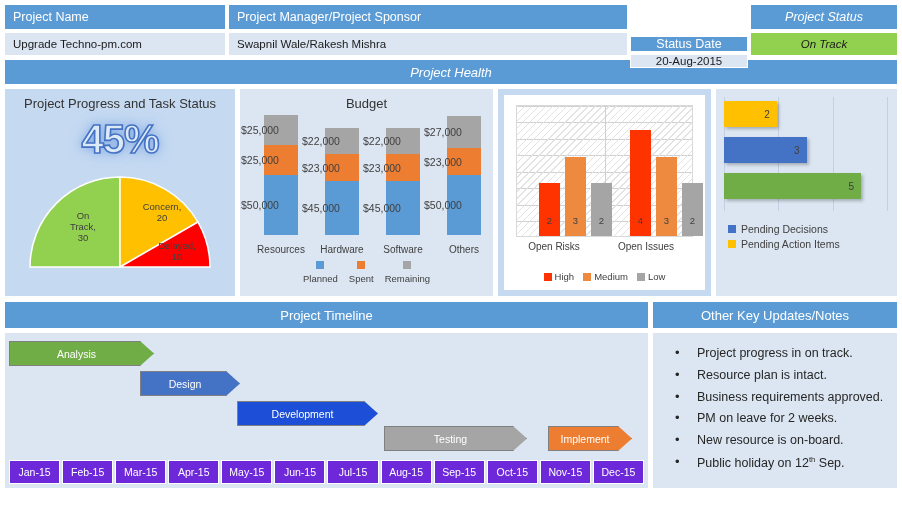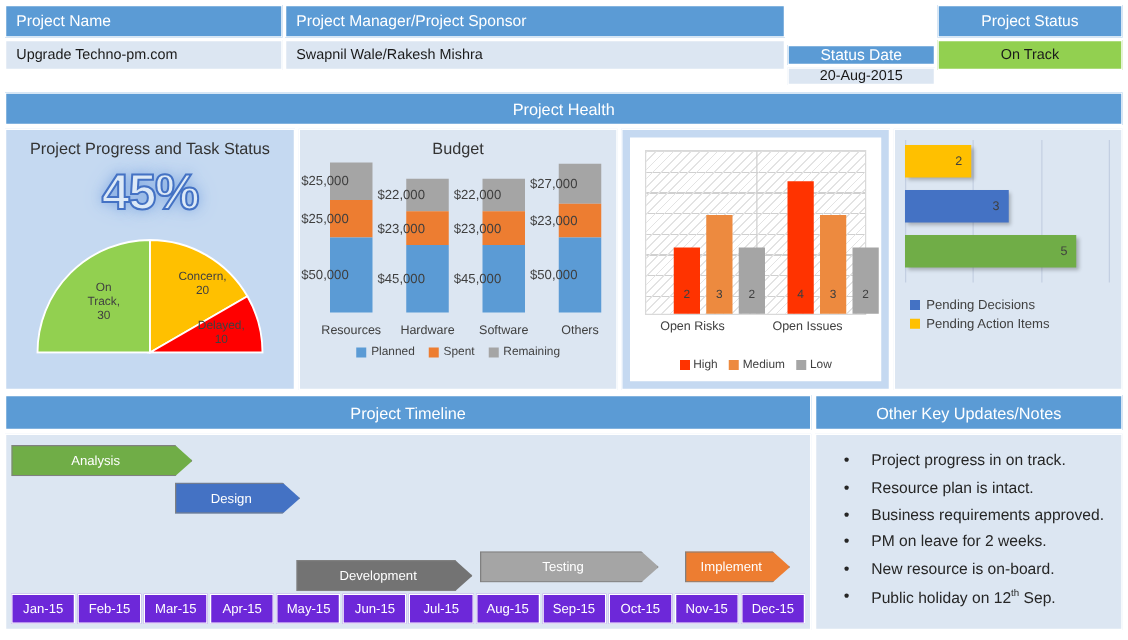--- a/index.html
+++ b/index.html
@@ -15,21 +15,21 @@
     background: #ffffff;
     padding: 4px;
   }
 
   
   .info-table { display: flex; width: 894px; height: 52px; gap: 2px; }
   .info-col { display: flex; flex-direction: column; gap: 2px; }
   .c-name  { width: 222px; }
   .c-mgr   { width: 400px; }
   .c-date  { width: 118px; margin-top: 32px; }
-  .c-stat  { width: 148px; }
+  .c-stat  { width: 148px; font-style: italic; }
   .hdr-cell {
     height: 26px; background: #5b9bd5; color: #ffffff;
     font-size: 12.5px; display: flex; align-items: center;
     padding: 0 8px; border: 1px solid #ffffff;
   }
   .hdr-cell.ctr { justify-content: center; }
   .val-cell {
     height: 24px; background: #dce6f2; color: #1a1a1a;
     font-size: 11.5px; display: flex; align-items: center;
     padding: 0 8px; border: 1px solid #ffffff;
@@ -81,21 +81,21 @@
     font-size: 10.5px; color: #3f3f3f; white-space: nowrap;
   }
   .seg-plan { background: #5b9bd5; }
   .seg-spent { background: #ed7d31; }
   .seg-remain { background: #a5a5a5; }
   .bud-cat {
     position: absolute; bottom: 4px; font-size: 10px; color: #404040;
     text-align: center; width: 62px;
   }
   .legend { display: flex; justify-content: center; align-items: center; gap: 11px; margin-top: 2px; }
-  .legend .li { display: flex; align-items: center; gap: 4px; font-size: 9.5px; color: #404040; }
+  .legend .li { display: flex; align-items: center; gap: 4px; font-size: 9.5px; color: #404040; flex-direction: column; }
   .sw { width: 8px; height: 8px; display: inline-block; }
 
   
   .risk-plot {
     position: absolute; left: 12px; top: 10px; right: 12px; height: 132px;
     background-color: #ffffff;
     background-image:
       repeating-linear-gradient(135deg, #e3e3e3 0 1px, transparent 1px 5px),
       repeating-linear-gradient(to bottom, #d0d0d0 0 1px, transparent 1px 16.5px);
     border: 1px solid #d9d9d9;
@@ -138,21 +138,21 @@
   .tl-track { position: relative; height: 120px; }
   .chev {
     position: absolute; height: 25px; display: flex; align-items: center;
     justify-content: center; color: #ffffff; font-size: 10.5px;
     border: 1px solid #808080;
     clip-path: polygon(0 0, calc(100% - 14px) 0, 100% 50%, calc(100% - 14px) 100%, 0 100%);
     padding-right: 10px;
   }
   .ch-analysis { background: #70ad47; }
   .ch-design { background: #4472c4; }
-  .ch-dev { background: #737373; margin-top: 32px; }
+  .ch-dev { background: #1d4ed8; }
   .ch-test { background: #a5a5a5; }
   .ch-impl { background: #ed7d31; }
   .months { display: flex; gap: 2px; position: absolute; left: 4px; right: 4px; bottom: 4px; }
   .month {
     flex: 1; height: 24px; background: #6d28d9; color: #ffffff;
     font-size: 10.5px; display: flex; align-items: center; justify-content: center;
     border: 1px solid #ffffff;
   }
   .notes-body { flex: 1; background: #dce6f2; border: 1px solid #ffffff; padding: 12px 10px 0 18px; }
   .notes-body ul { list-style: none; }
@@ -182,21 +182,21 @@
     <div class="info-col c-date">
       <div class="hdr-cell ctr">Status Date</div>
       <div class="val-cell ctr">20-Aug-2015</div>
     </div>
     <div class="info-col c-stat">
       <div class="hdr-cell ctr">Project Status</div>
       <div class="val-cell status-ok">On Track</div>
     </div>
   </div>
 
-  <div class="band" style="width:894px;height:26px;margin-top:18px;">Project Health</div>
+  <div class="band" style="width:894px;height:26px;margin-top:3px;font-style:italic;">Project Health</div>
 
   <div class="health-row">
 
     <div class="panel p-progress">
       <div class="panel-title">Project Progress and Task Status</div>
       <div class="pct">45%</div>
 
       <div class="gauge-wrap">
         <svg width="190" height="96" viewBox="0 0 190 96">
 

